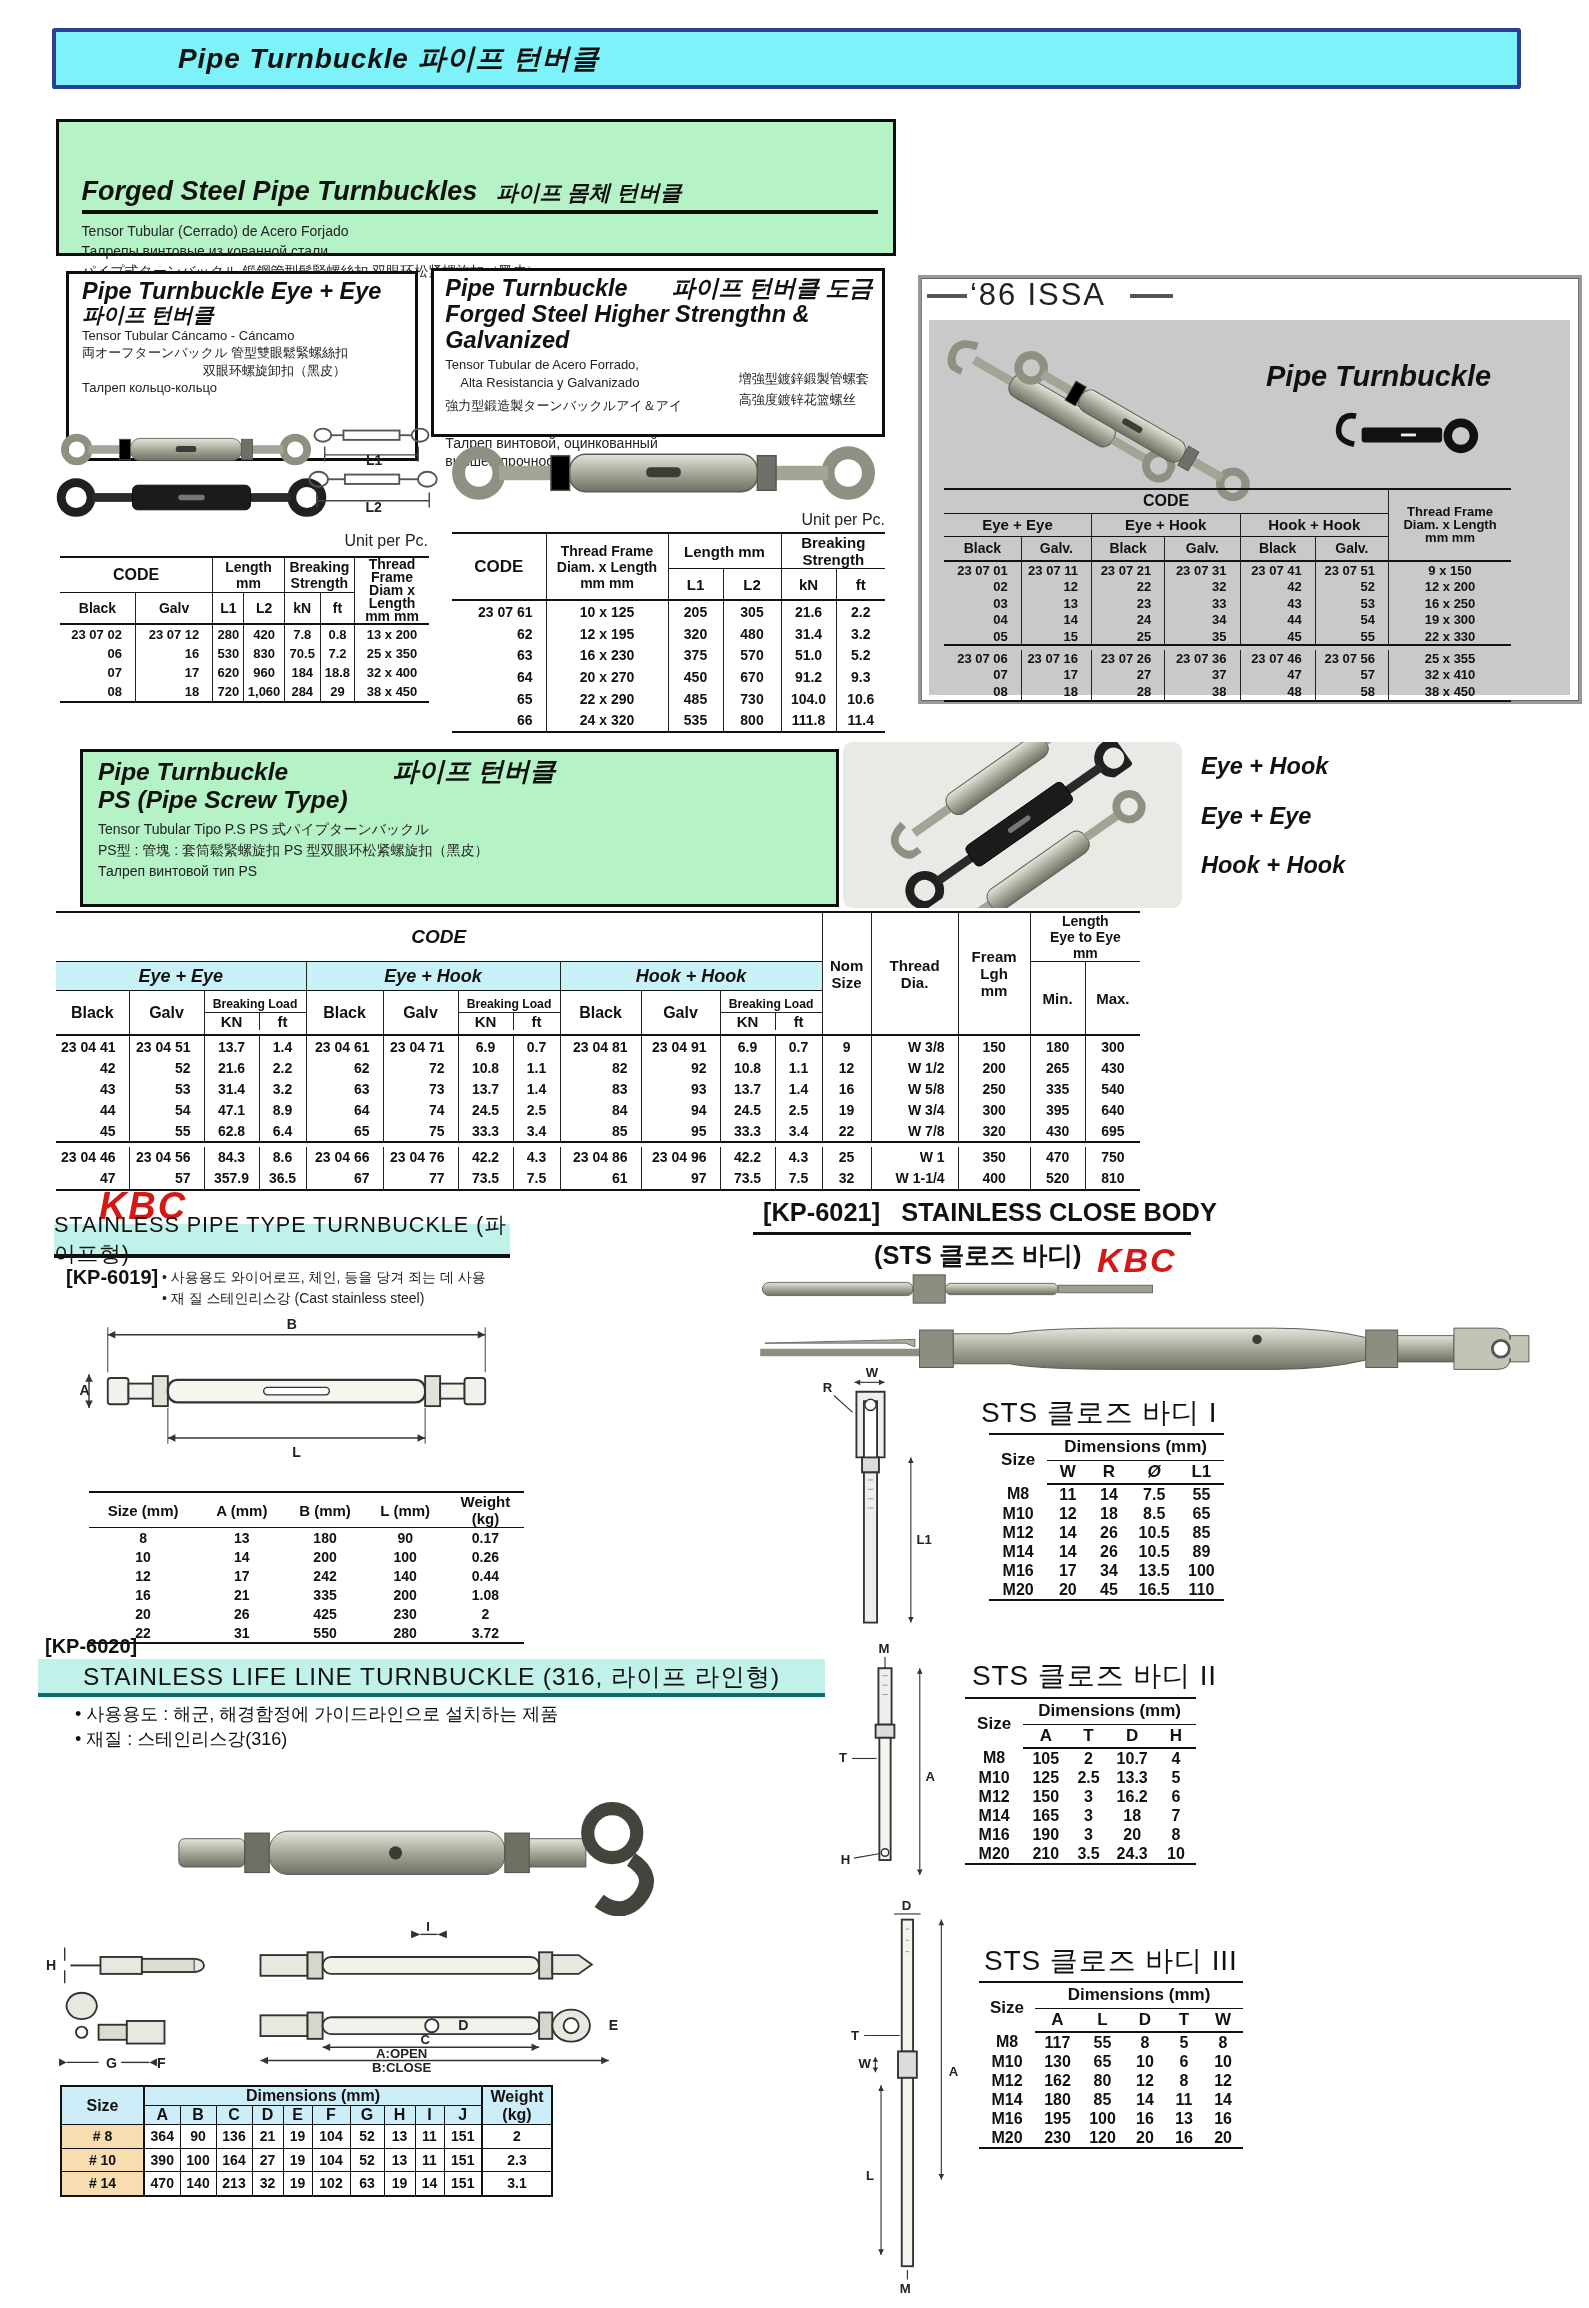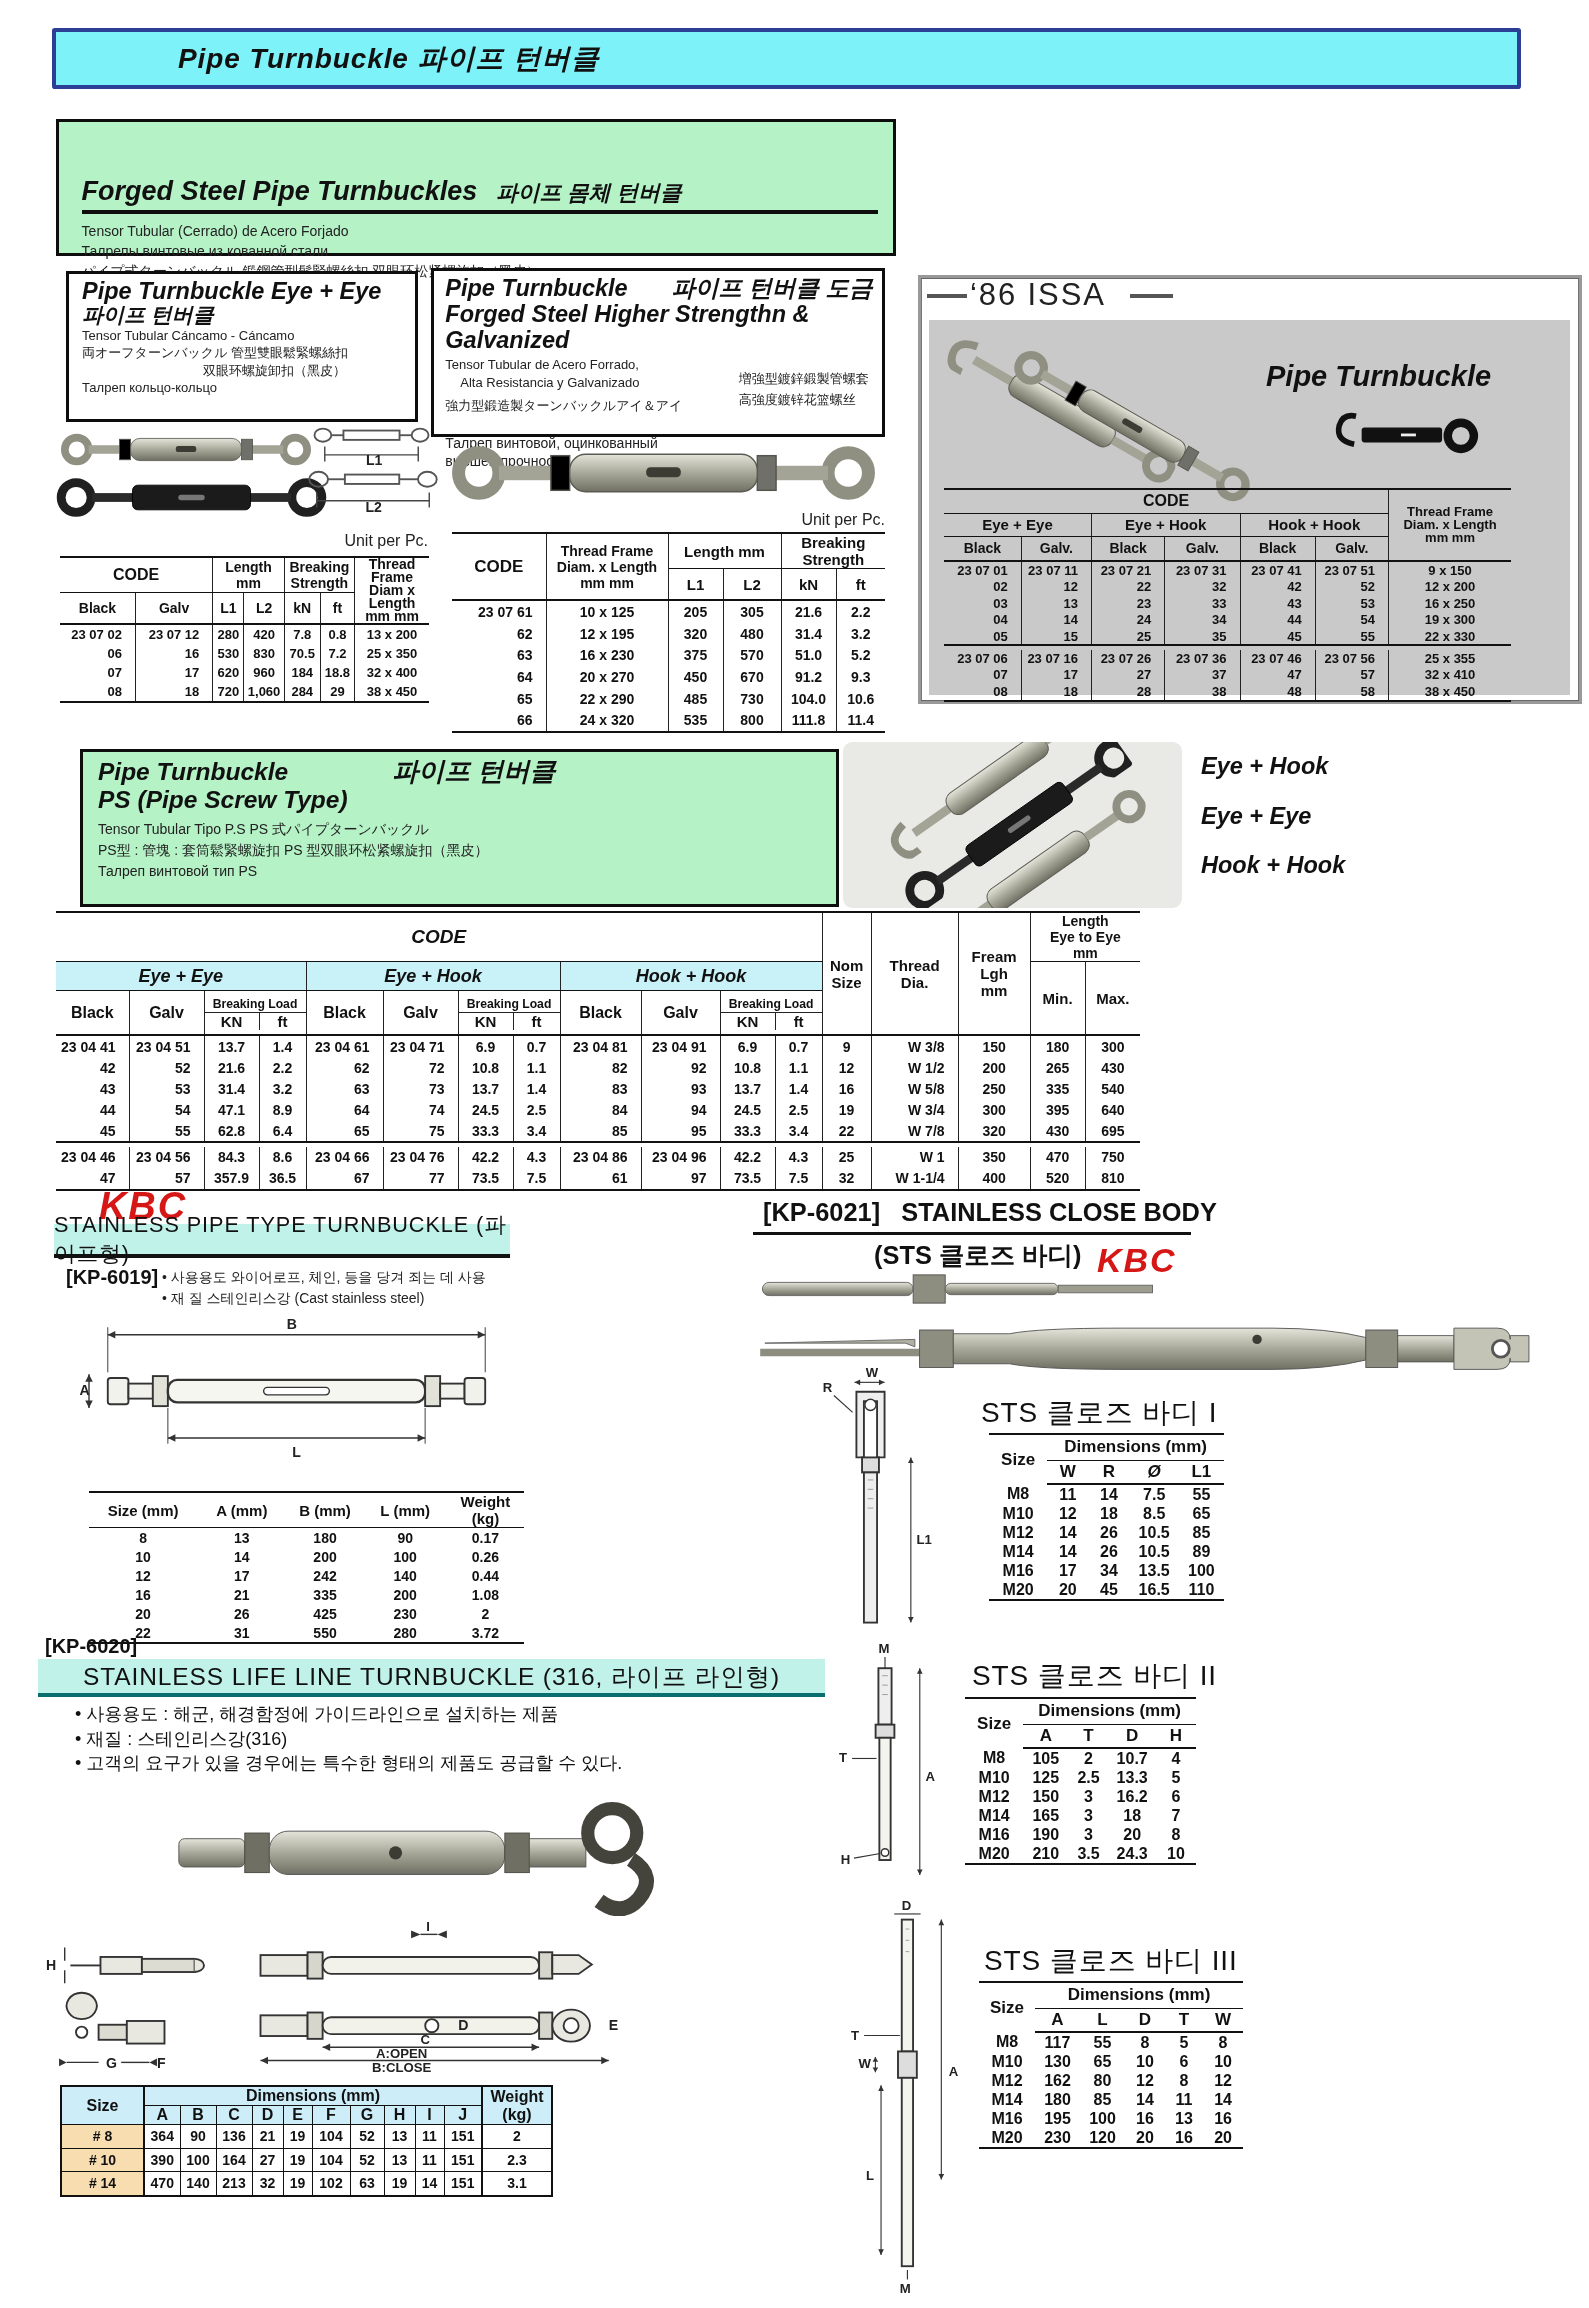--- a/index.html
+++ b/index.html
@@ -15,21 +15,21 @@
 
   
   .green-box{background:#b5f2c6;border:3.8px solid #0d0d0d;box-sizing:border-box;}
   .fs-box{left:56px;top:119px;width:840px;height:137px;padding:5.6px 15px 0 22.6px;}
   .fs-title{font-size:27px;font-weight:bold;font-style:italic;margin-top:48px;}
   .fs-title .ko{font-size:21.7px;margin-left:11.3px;}
   .fs-rule{height:3.8px;background:#0d0d0d;margin:3.8px 0 6.6px 0;}
   .fs-line{font-size:14px;color:#222;line-height:20px;}
 
   
-  .ee-box{left:66px;top:271px;width:352px;height:151px;background:#fff;border:3.8px solid #0d0d0d;
+  .ee-box{left:66px;top:271px;width:352px;height:190px;background:#fff;border:3.8px solid #0d0d0d;
           box-sizing:border-box;padding:4.7px 9.4px 0 13px;}
   .ee-t1{font-size:23.5px;font-weight:bold;font-style:italic;line-height:25.4px;}
   .ee-t2{font-size:21px;font-weight:bold;font-style:italic;line-height:22.6px;}
   .ee-line{font-size:13px;line-height:17.4px;color:#222;}
   .ee-line.ind{padding-left:121px;}
 
   
   .hs-box{left:431px;top:268px;width:454px;height:169px;background:#fff;border:3.8px solid #0d0d0d;
           box-sizing:border-box;padding:3.8px 9.4px 0 11.3px;}
   .hs-r1{display:flex;justify-content:space-between;font-size:23.5px;font-weight:bold;font-style:italic;line-height:26px;}
@@ -939,21 +939,20 @@
   </table>
 
   <div class="abs kp-code" style="left:45px;top:1635px">[KP-6020]</div>
   <div class="abs band" style="left:38px;top:1659px;width:787px;height:34px;font-size:24.5px">STAINLESS LIFE LINE TURNBUCKLE (316, 라이프 라인형)</div>
   <div class="abs band2-rule" style="left:38px;top:1693px;width:787px"></div>
 
   <ul class="abs bullets20" style="left:75px;top:1702px;margin:0;padding:0;width:716px">
 
   <li>•&nbsp;<span>사용용도 : 해군, 해경함정에 가이드라인으로 설치하는 제품</span></li>
       <li>•&nbsp;<span>재질 : 스테인리스강(316)</span></li>
-      <li>•&nbsp;<span>고객의 요구가 있을 경우에는 특수한 형태의 제품도 공급할 수 있다.</span></li>
     </ul>
 
   <svg class="abs" style="left:160px;top:1784px" width="603" height="132" viewBox="0 0 640 140">
     <rect x="20" y="58" width="70" height="30" rx="6" fill="url(#met2)" stroke="#555"></rect>
     <rect x="90" y="52" width="26" height="42" fill="#6f6f64" stroke="#4a4a42"></rect>
     <rect x="116" y="50" width="250" height="46" rx="20" fill="url(#met2)" stroke="#555"></rect>
     <circle cx="250" cy="73" r="7" fill="#3c3c35"></circle>
     <rect x="366" y="52" width="26" height="42" fill="#6f6f64" stroke="#4a4a42"></rect>
     <rect x="392" y="58" width="60" height="30" fill="url(#met2)" stroke="#555"></rect>
     <circle cx="480" cy="52" r="26" fill="none" stroke="#44443c" stroke-width="14"></circle>

